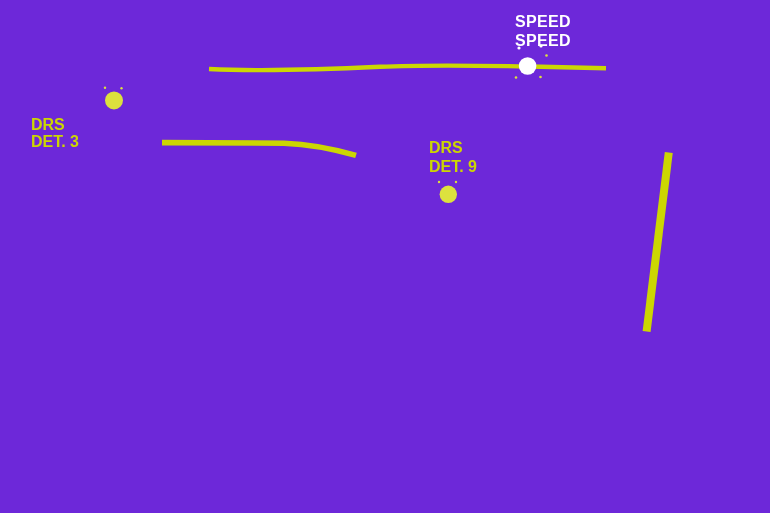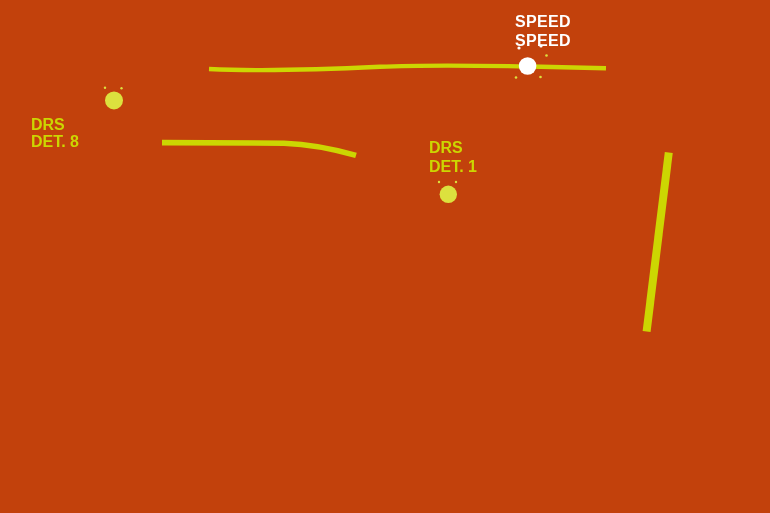--- a/index.html
+++ b/index.html
@@ -4,21 +4,21 @@
 <style>
   html, body {
     margin: 0;
     padding: 0;
     background: #000000;
   }
   .stage {
     position: relative;
     width: 770px;
     height: 513px;
-    background: #c2410c;
+    background: #6d28d9;
     overflow: hidden;
     font-family: "Liberation Sans", sans-serif;
   }
   .stage svg {
     position: absolute;
     inset: 0;
     display: block;
   }
   .label {
     position: absolute;
@@ -87,21 +87,21 @@
     <circle cx="527.6" cy="66" r="8.8" fill="#ffffff"></circle>
   </svg>
 
   <div class="label label-speed-trap">
     <span>SPEED</span>
     <span>SPEED</span>
   </div>
 
   <div class="label label-drs-det-2">
     <span>DRS</span>
-    <span>DET. 8</span>
+    <span>DET. 3</span>
   </div>
 
   <div class="label label-drs-det-1">
     <span>DRS</span>
-    <span>DET. 1</span>
+    <span>DET. 9</span>
   </div>
 
 </div>
 
 </body></html>

